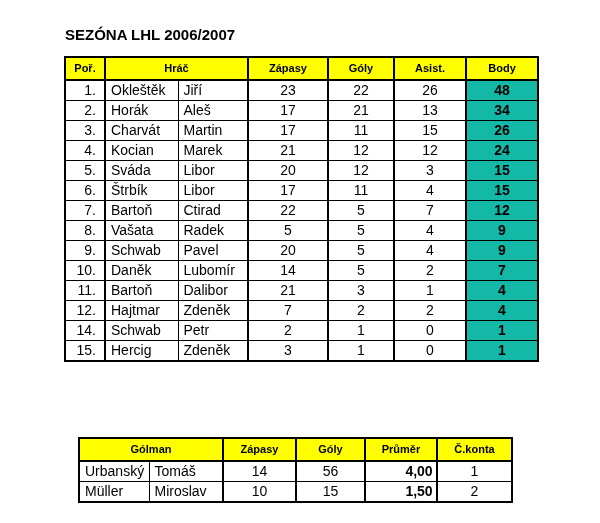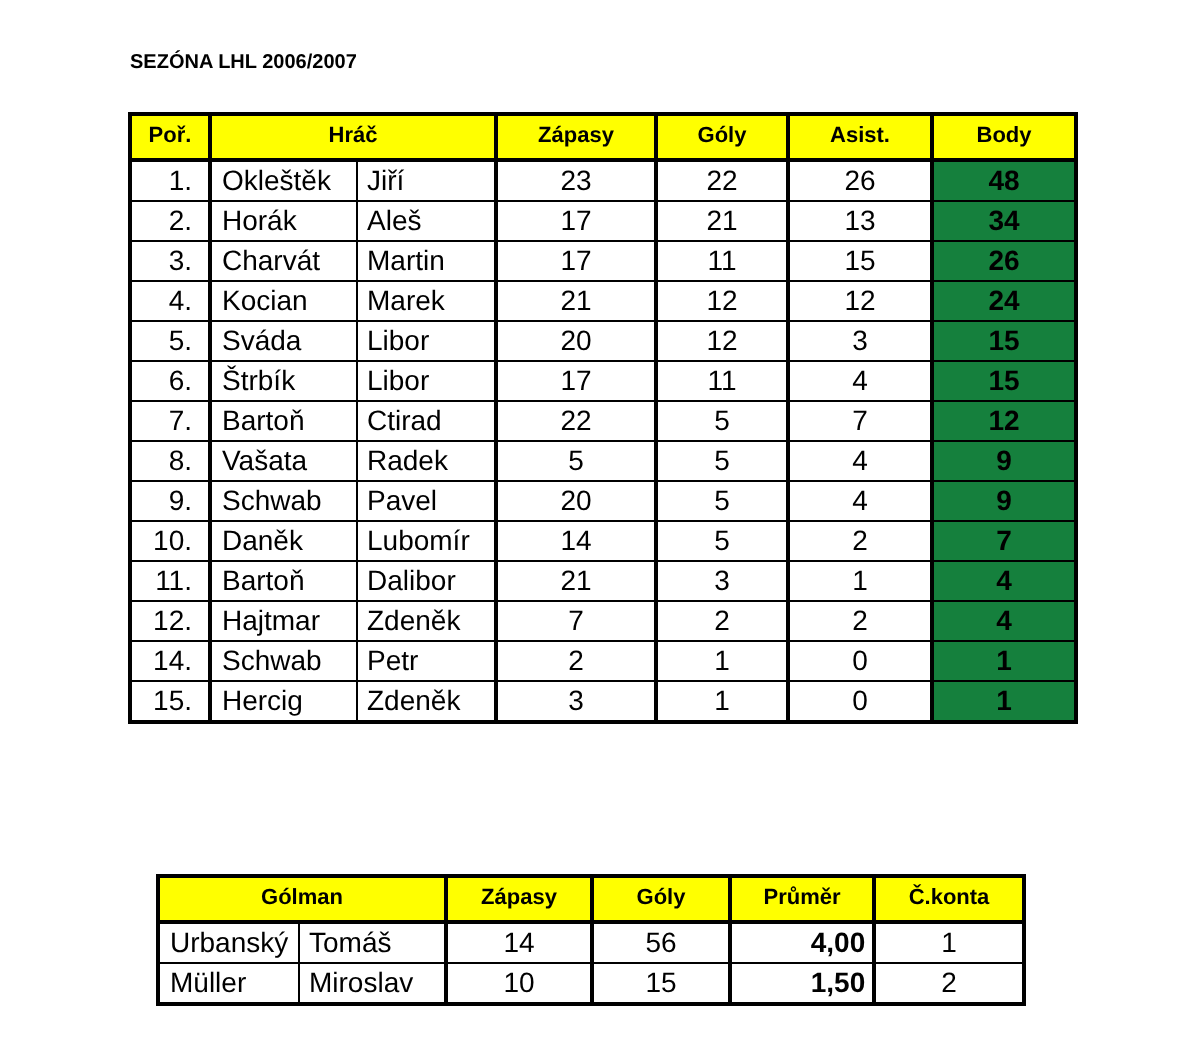--- a/index.html
+++ b/index.html
@@ -11,21 +11,21 @@
     width: 600px;
     height: 523px;
     position: relative;
     font-family: "Liberation Sans", sans-serif;
     color: #000;
   }
   .page-title {
     position: absolute;
     left: 65px;
     top: 26px;
-    font-size: 10px;
+    font-size: 15px;
     font-weight: bold;
     white-space: nowrap;
   }
   table {
     position: absolute;
     border-collapse: collapse;
     table-layout: fixed;
     border: 2px solid #000;
     background: #fff;
   }
@@ -45,21 +45,21 @@
     border: 2px solid #000;
     font-weight: bold;
     font-size: 11px;
     height: 21px;
     line-height: 21px;
     text-align: center;
   }
   td.c-rank  { text-align: right; padding-right: 8px; border-right: 2px solid #000; }
   td.c-name  { text-align: left;  padding-left: 5px; }
   td.c-num   { text-align: center; border-left: 2px solid #000; }
-  td.c-points{ background: #15803d; font-weight: bold; }
+  td.c-points{ background: #14b8a6; font-weight: bold; }
   td.c-avg   { font-weight: bold; padding-left: 36px; }
 </style>
 </head>
 <body>
 
 <div class="page-title">SEZÓNA LHL 2006/2007</div>
 
 <table id="players-table">
   <colgroup>
     <col style="width:40px">

